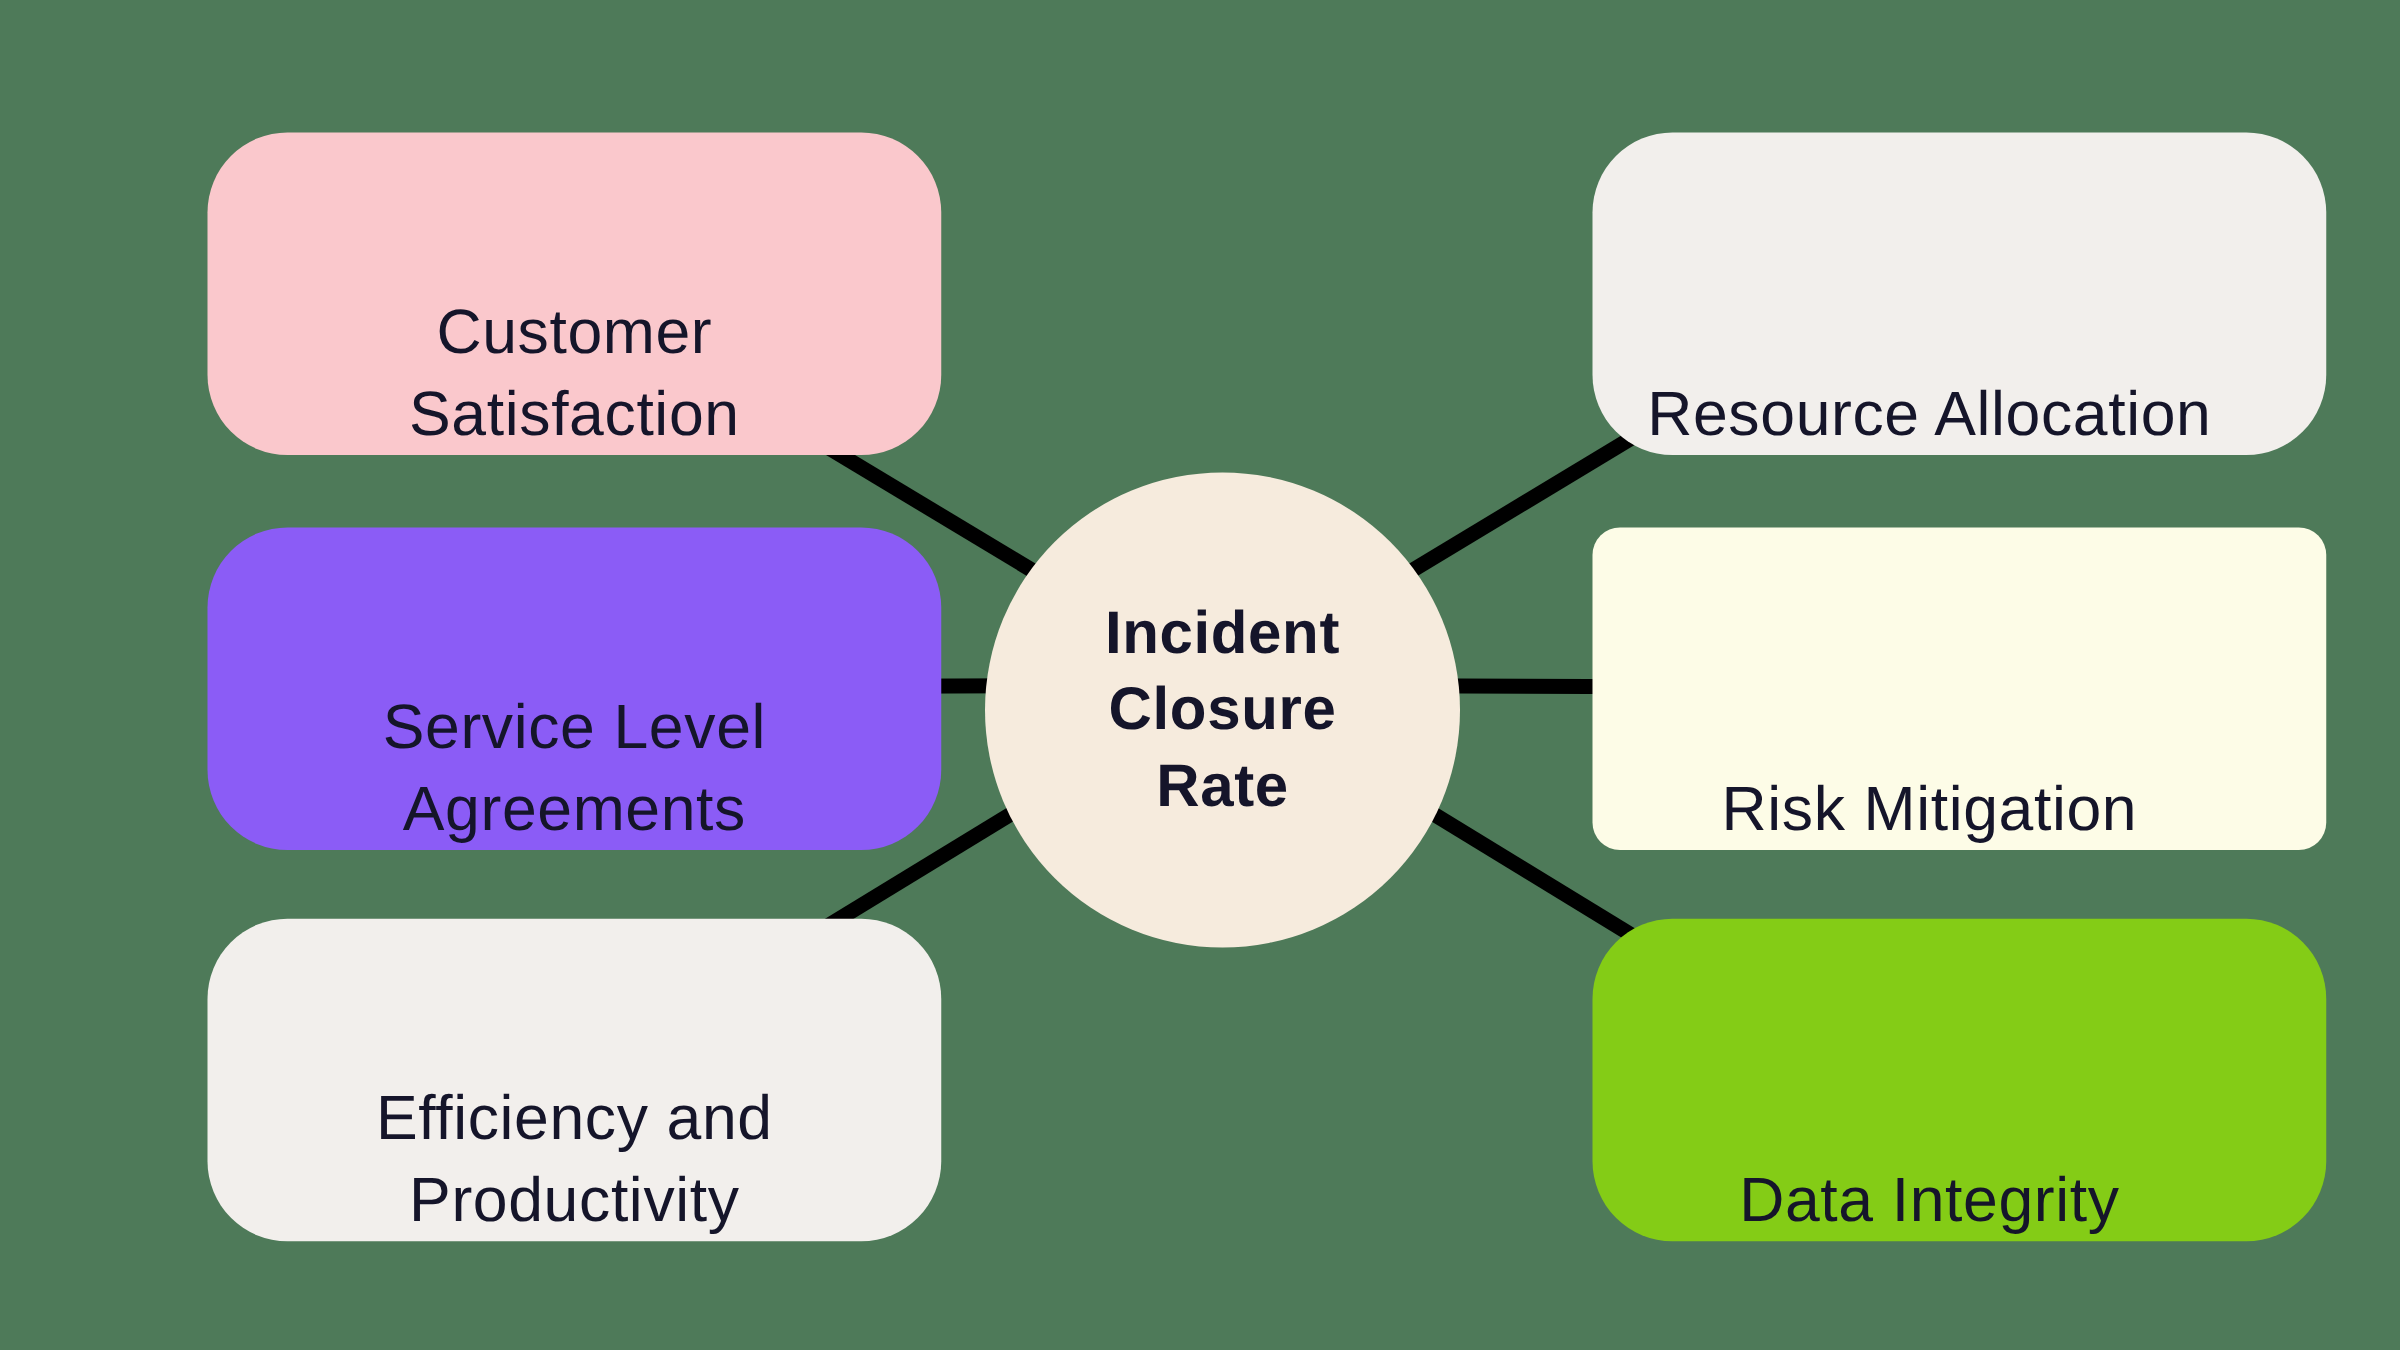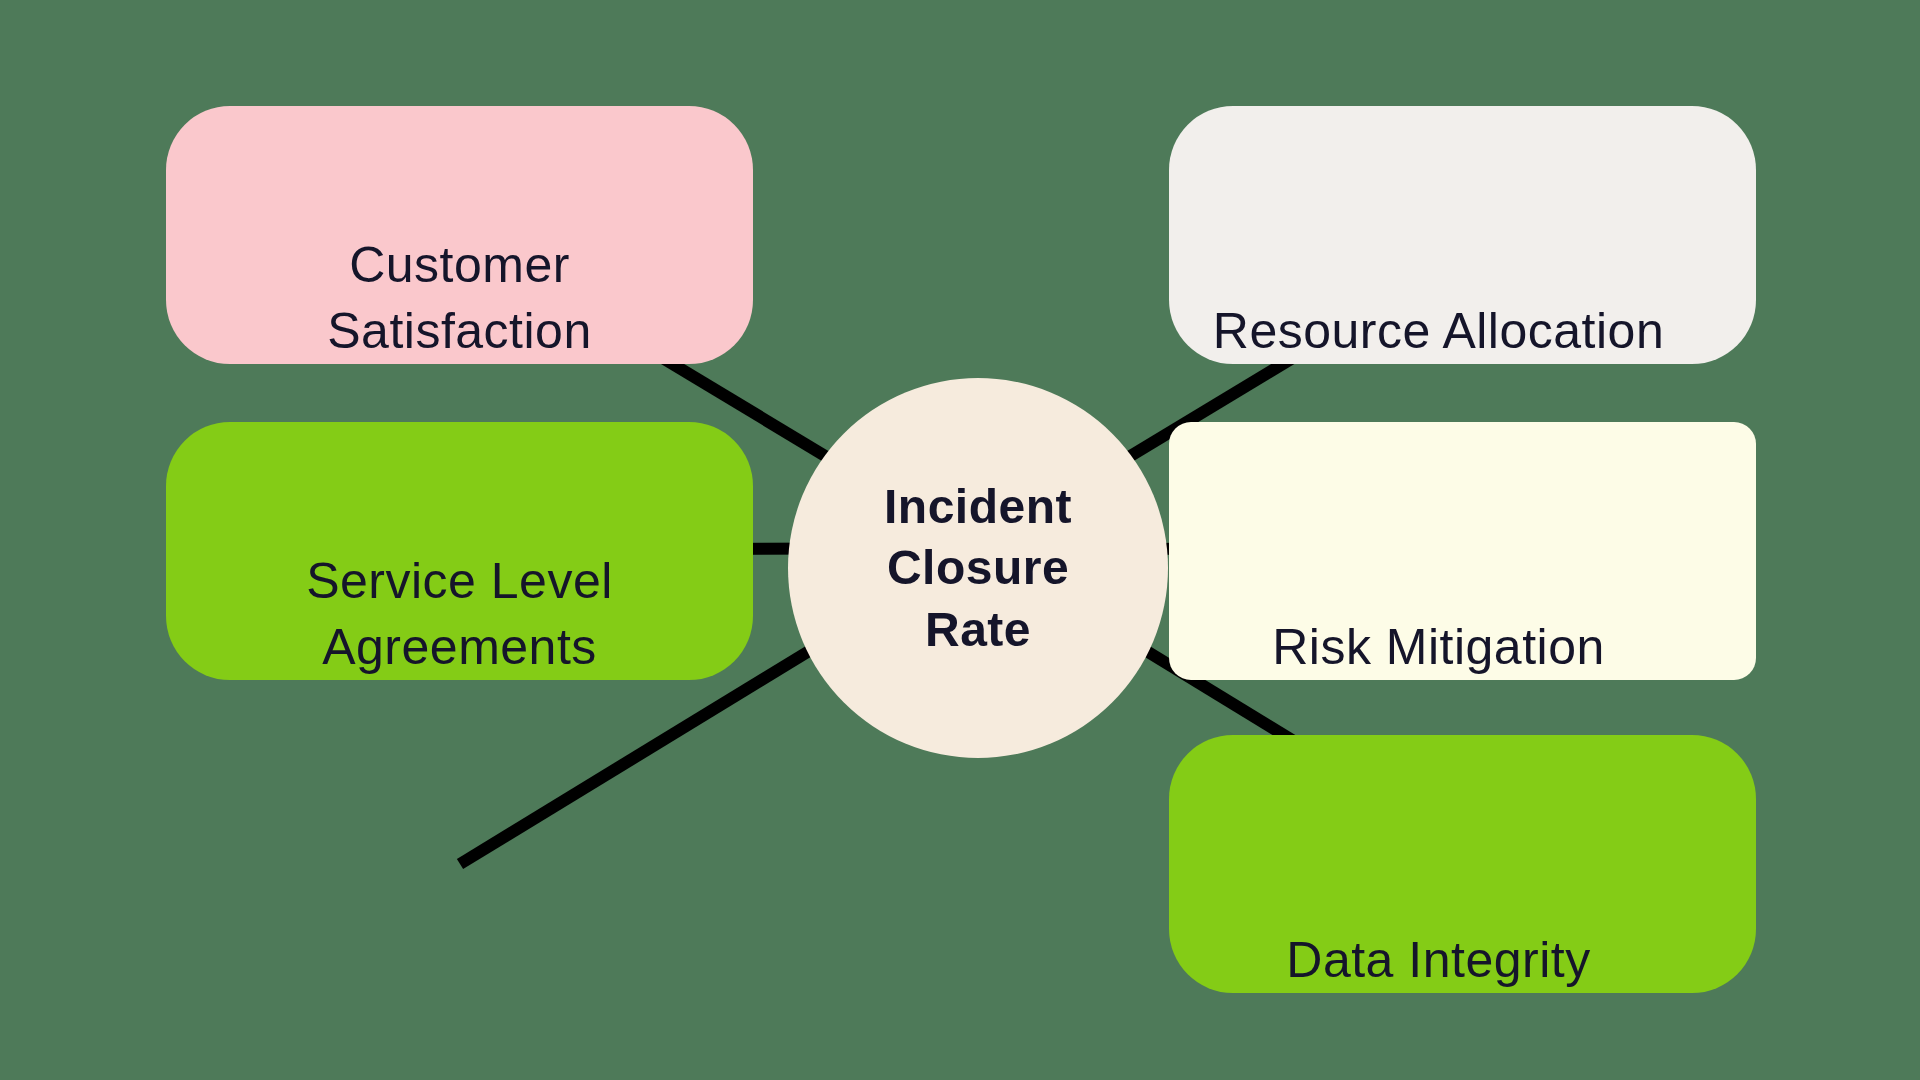--- a/index.html
+++ b/index.html
@@ -36,21 +36,21 @@
     text-align: center;
     z-index: 2;
     padding: 0 70px;
     box-sizing: border-box;
     color: #15152a;
     font-size: 50px;
     line-height: 1.32;
     letter-spacing: 0.5px;
   }
   .node-left { left: 166px; }
-  .node-right { left: 1169px; padding-left: 22px; }
+  .node-right { left: 1274px; padding-left: 22px; }
   .row-0 { top: 106px; }
   .row-1 { top: 422px; }
   .row-2 { top: 735px; }
   .center-circle {
     position: absolute;
     left: 788px;
     top: 378px;
     width: 380px;
     height: 380px;
     border-radius: 50%;
@@ -79,24 +79,27 @@
     <line x1="978" y1="548" x2="460" y2="864" stroke-width="12" stroke="#000000"></line>
     <line x1="978" y1="548" x2="1495" y2="236" stroke-width="12" stroke="#000000"></line>
     <line x1="978" y1="548" x2="1495" y2="550" stroke-width="12" stroke="#000000"></line>
     <line x1="978" y1="548" x2="1495" y2="864" stroke-width="12" stroke="#000000"></line>
   </svg>
 
   <div class="node node-left row-0" style="background-color: rgb(250, 200, 204);">
     <span>Customer Satisfaction</span>
   </div>
 
-  <div class="node node-left row-1" style="background-color: #84cc16;">
+  <div class="node node-left row-1" style="background-color: #8b5cf6;">
     <span>Service Level Agreements</span>
   </div>
 
+  <div class="node node-left row-2" style="background-color: rgb(242, 239, 236);">
+    <span>Efficiency and Productivity</span>
+  </div>
 
   <div class="node node-right row-0" style="background-color: rgb(242, 239, 236);">
     <span>Resource Allocation</span>
   </div>
 
   <div class="node node-right row-1" style="background-color: rgb(253, 252, 231); border-radius: 22px;">
     <span>Risk Mitigation</span>
   </div>
 
   <div class="node node-right row-2" style="background-color: #84cc16;">

